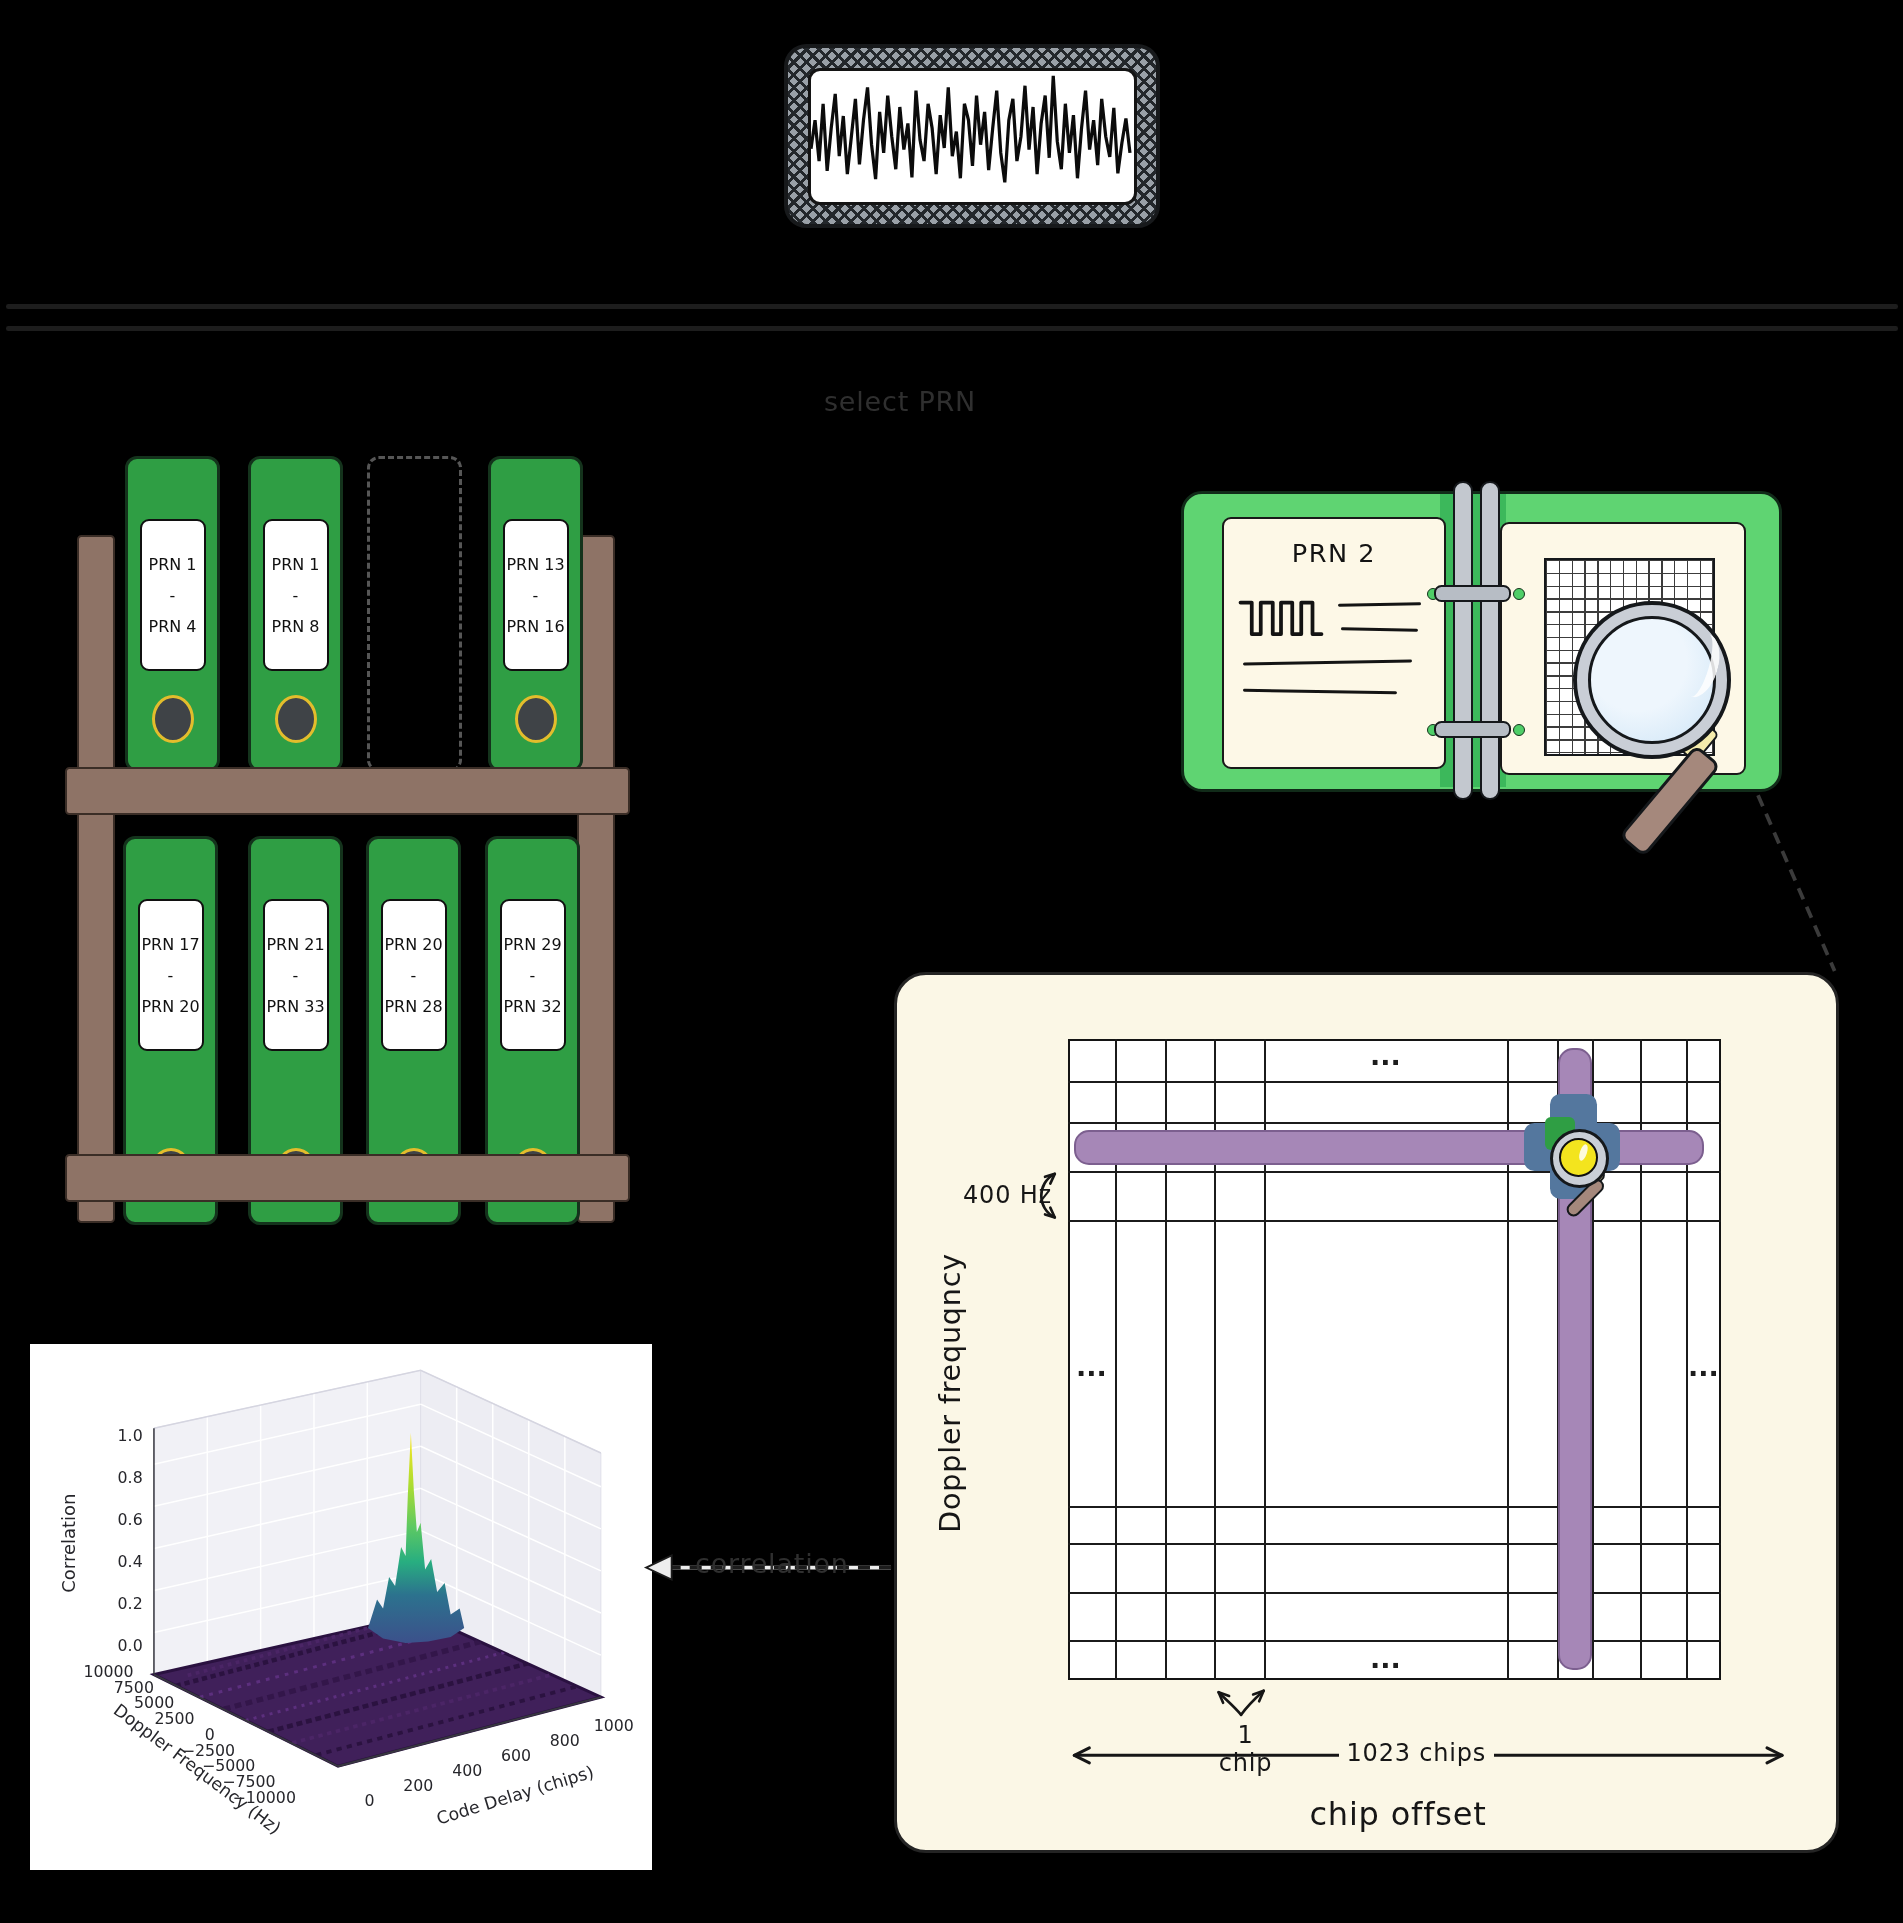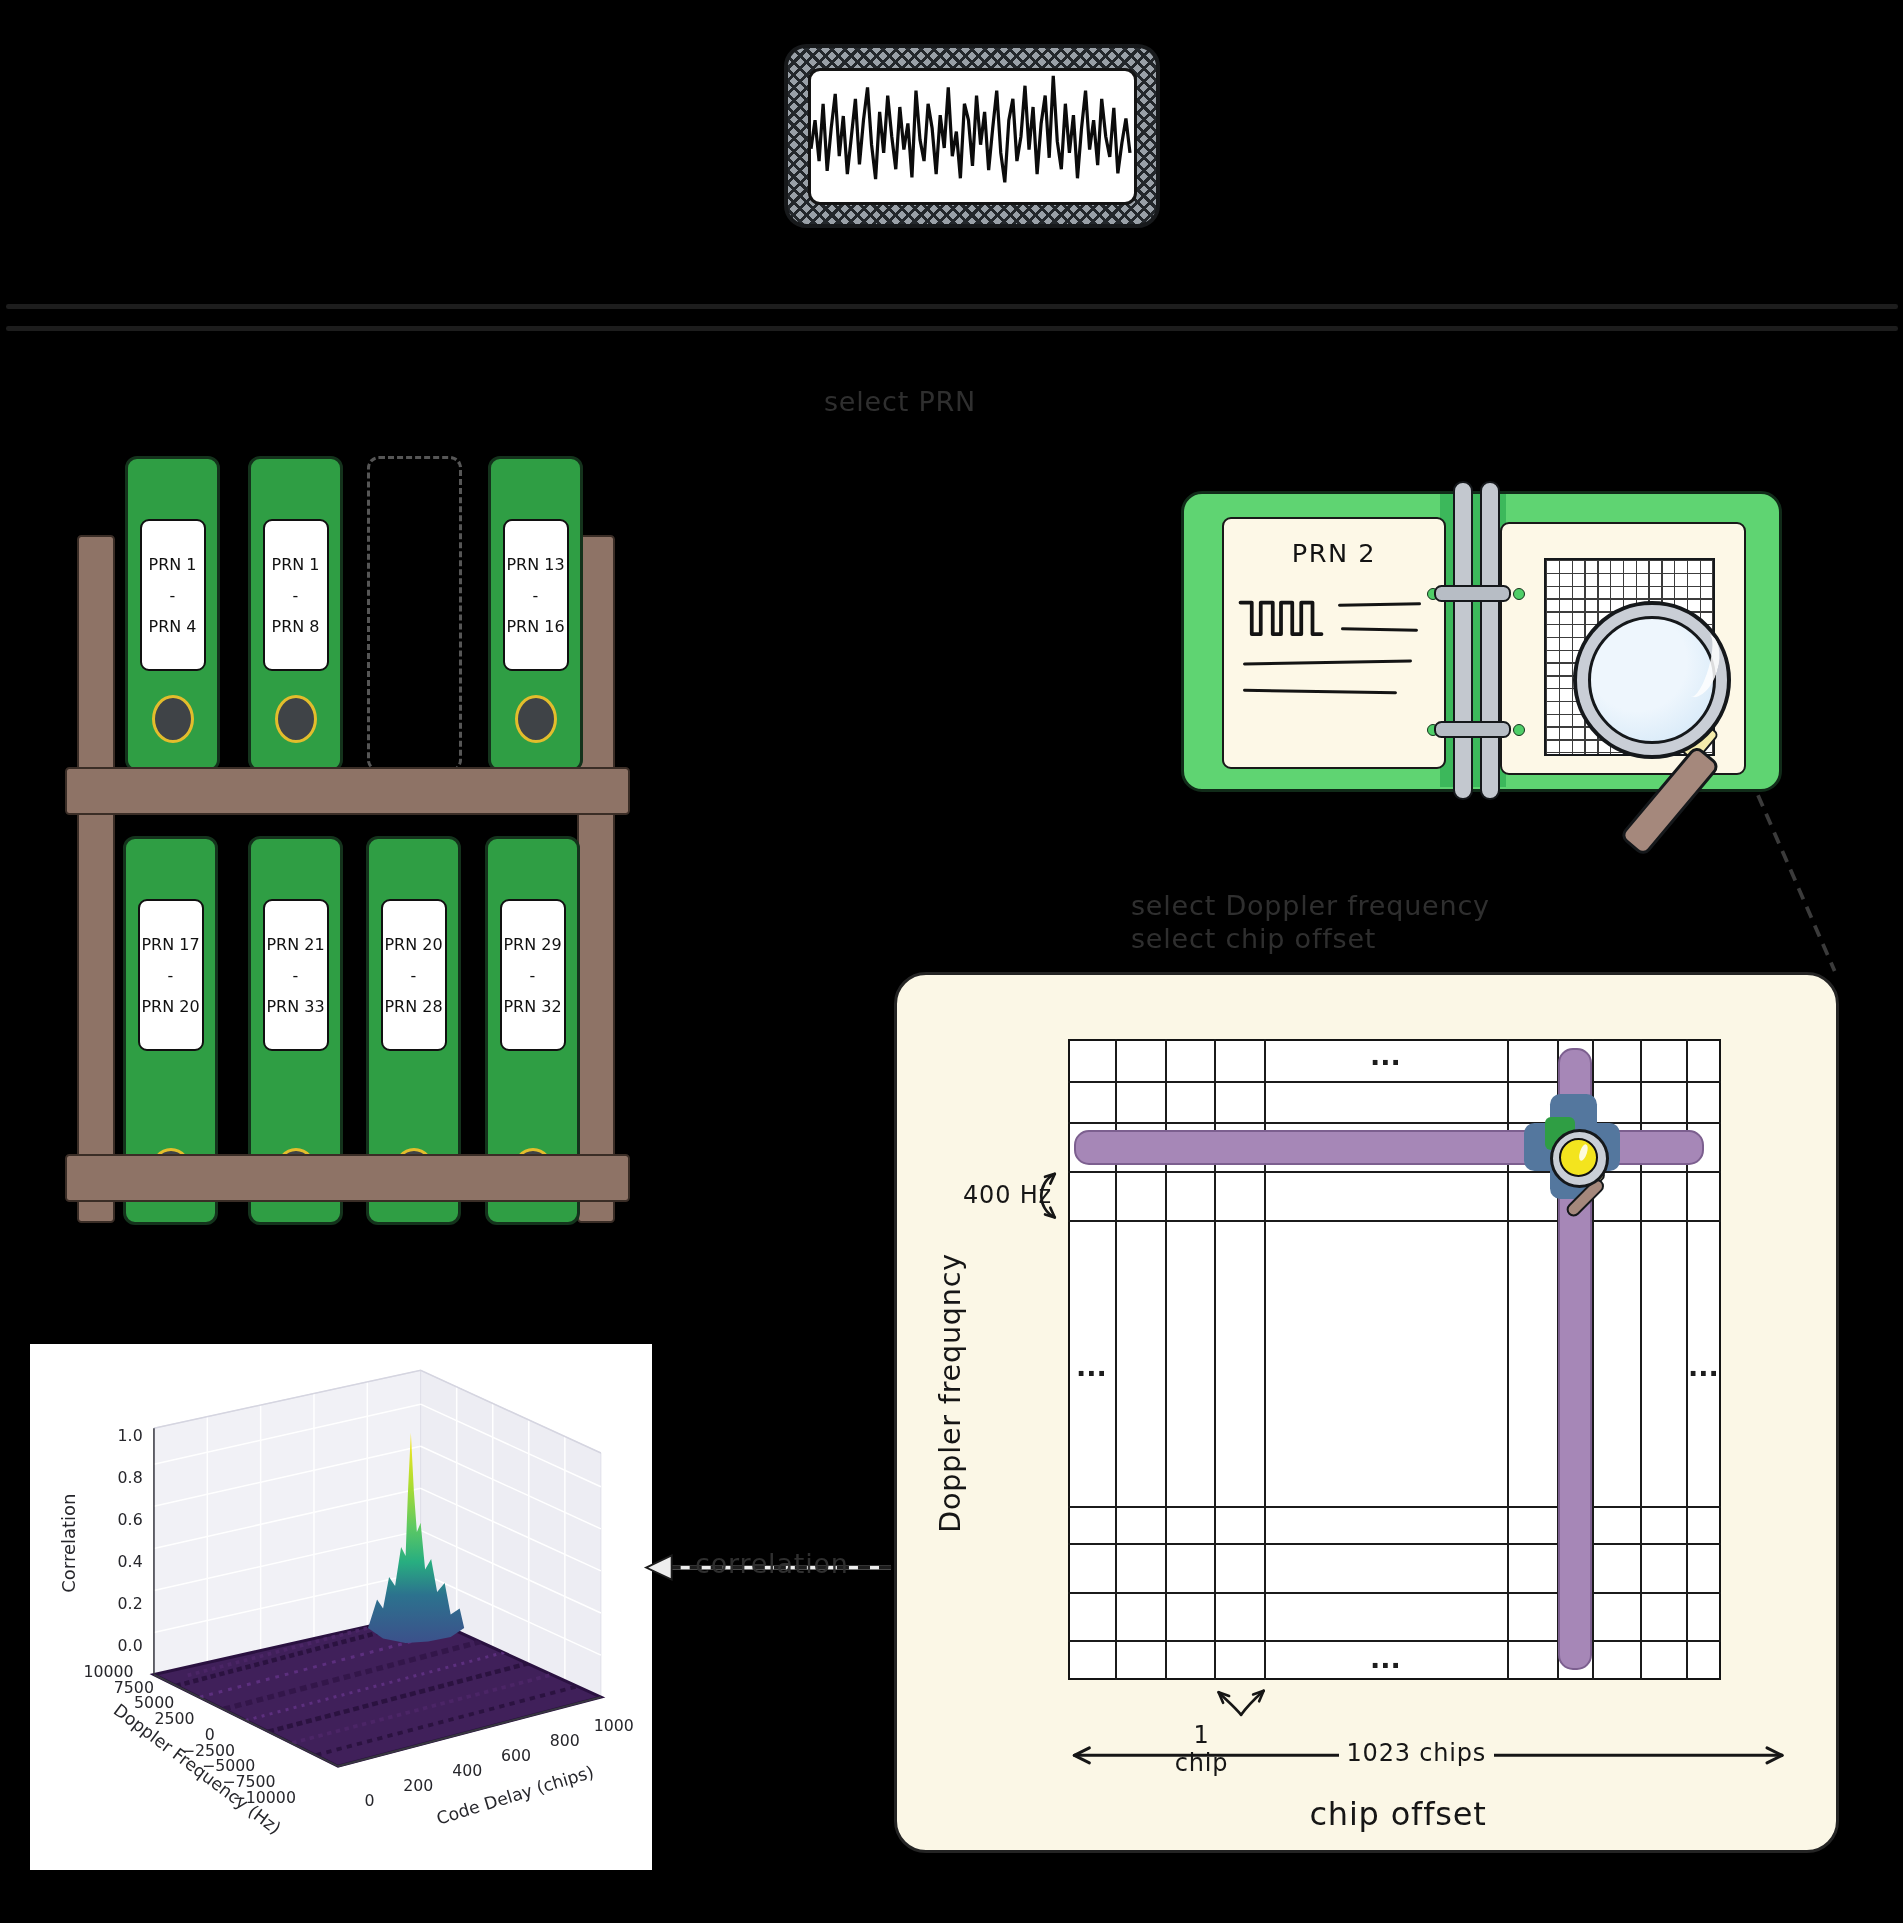--- a/index.html
+++ b/index.html
@@ -84,24 +84,20 @@
       <svg viewBox="0 0 400 160" preserveAspectRatio="none">
         <polyline fill="none" stroke="#0b0b0b" stroke-width="4" points="0,95 5,60 10,110 15,40 20,122 25,70 30,28 35,104 40,55 45,126 50,80 55,34 60,114 65,60 70,20 75,90 80,132 85,50 90,100 95,30 100,80 105,120 110,44 115,96 120,64 125,130 130,24 135,84 140,110 145,40 150,70 155,126 160,54 165,94 170,20 175,104 180,74 185,131 190,40 195,60 200,116 205,30 210,90 215,50 220,121 225,70 230,24 235,100 240,136 245,60 250,34 255,110 260,80 265,18 270,96 275,44 280,126 285,64 290,30 295,106 300,6 305,86 310,120 315,40 320,100 325,54 330,131 335,70 340,24 345,96 350,60 355,115 360,34 365,80 370,105 375,45 380,125 385,88 390,58 395,100"></polyline>
       </svg>
     </div>
   </div>
 
   <div class="abs sep" style="top:304px;"></div>
   <div class="abs sep" style="top:326px;"></div>
 
   <div class="abs hand" style="left:824px;top:386px;">select PRN</div>
-  <div class="abs hand" style="left:1131px;top:889px;line-height:33px;">
-    <div>select Doppler frequency</div>
-    <div>select chip offset</div>
-  </div>
 
   <div class="abs wood" style="left:77px;top:535px;width:38px;height:688px;"></div>
   <div class="abs wood" style="left:577px;top:535px;width:38px;height:688px;"></div>
 
   <div class="abs binder" style="left:125px;top:456px;">
     <div class="plate">
       <span>PRN 1</span>
       <span>-</span>
       <span>PRN 4</span>
     </div>
@@ -226,21 +222,21 @@
   <div class="abs lens-rim" style="left:1550px;top:1129px;width:59px;height:59px;border-width:3px;z-index:5;"></div>
   <div class="abs" style="left:1559px;top:1138px;width:39px;height:39px;background:#f3e41e;border:2.3px solid #101010;border-radius:50%;box-sizing:border-box;z-index:5;"></div>
   <div class="abs" style="left:1580px;top:1144px;width:6.8px;height:16.5px;background:#fff;border-radius:50%;opacity:.85;transform:rotate(18deg);z-index:5;"></div>
 
   <div class="abs ellip" style="left:1363px;top:1040px;">...</div>
   <div class="abs ellip" style="left:1069px;top:1351px;">...</div>
   <div class="abs ellip" style="left:1681px;top:1351px;">...</div>
   <div class="abs ellip" style="left:1363px;top:1643px;">...</div>
 
   <div class="abs hand hand-dark panel-label" style="left:963px;top:1181px;font-size:24px;">400 Hz</div>
-  <div class="abs hand hand-dark panel-label" style="left:1164px;top:1721px;width:75px;text-align:center;font-size:24px;">1 chip</div>
+  <div class="abs hand hand-dark panel-label" style="left:1208px;top:1721px;width:75px;text-align:center;font-size:24px;">1 chip</div>
   <div class="abs hand hand-dark panel-label toptext" style="left:1339px;top:1739px;font-size:24px;background:#fbf7e6;padding:0 7.5px;">1023 chips</div>
   <div class="abs hand hand-dark panel-label" style="left:933px;top:1253px;font-size:28.6px;writing-mode:vertical-rl;transform:rotate(180deg);">Doppler frequqncy</div>
   <div class="abs hand hand-dark panel-label" style="left:1278px;top:1795px;width:240px;text-align:center;font-size:32px;">chip offset</div>
 
   <svg class="abs fig3d" viewBox="0 0 828 700">
     <defs>
       <linearGradient id="gPeak" x1="0" y1="118" x2="0" y2="395" gradientUnits="userSpaceOnUse">
         <stop offset="0" stop-color="#fde725"></stop>
         <stop offset="0.25" stop-color="#addc30"></stop>
         <stop offset="0.45" stop-color="#5ec962"></stop>

